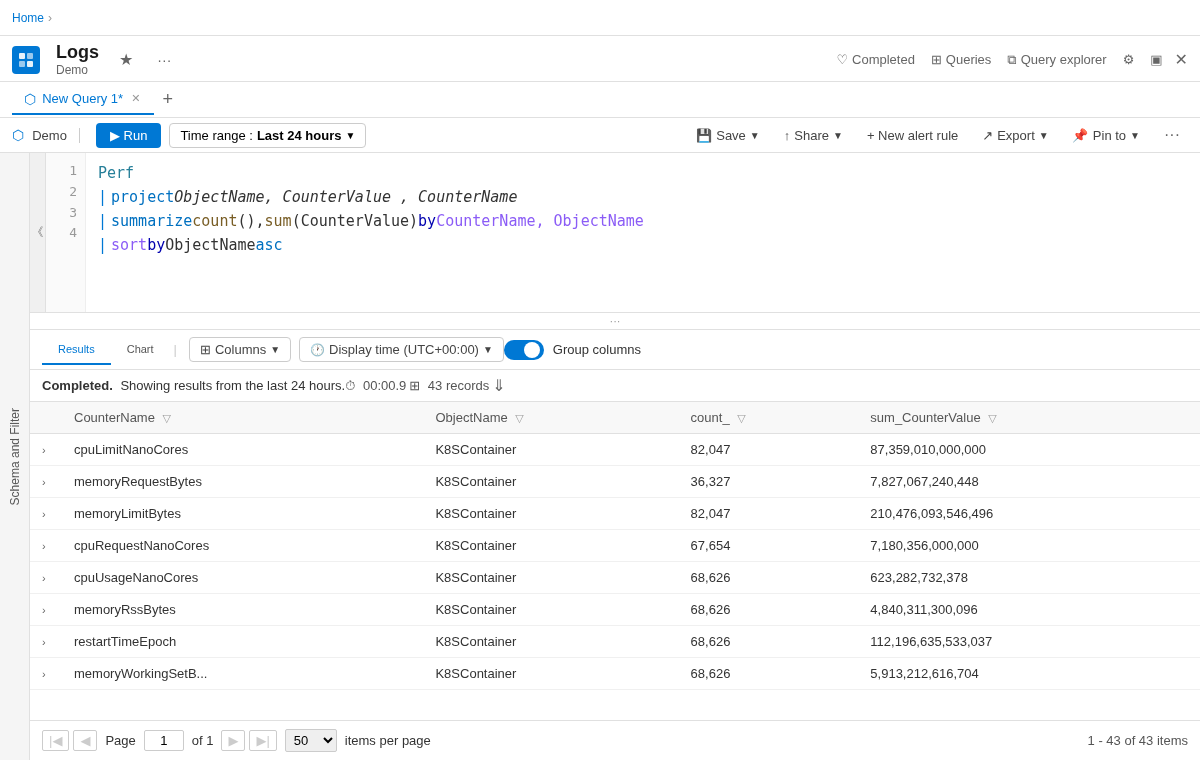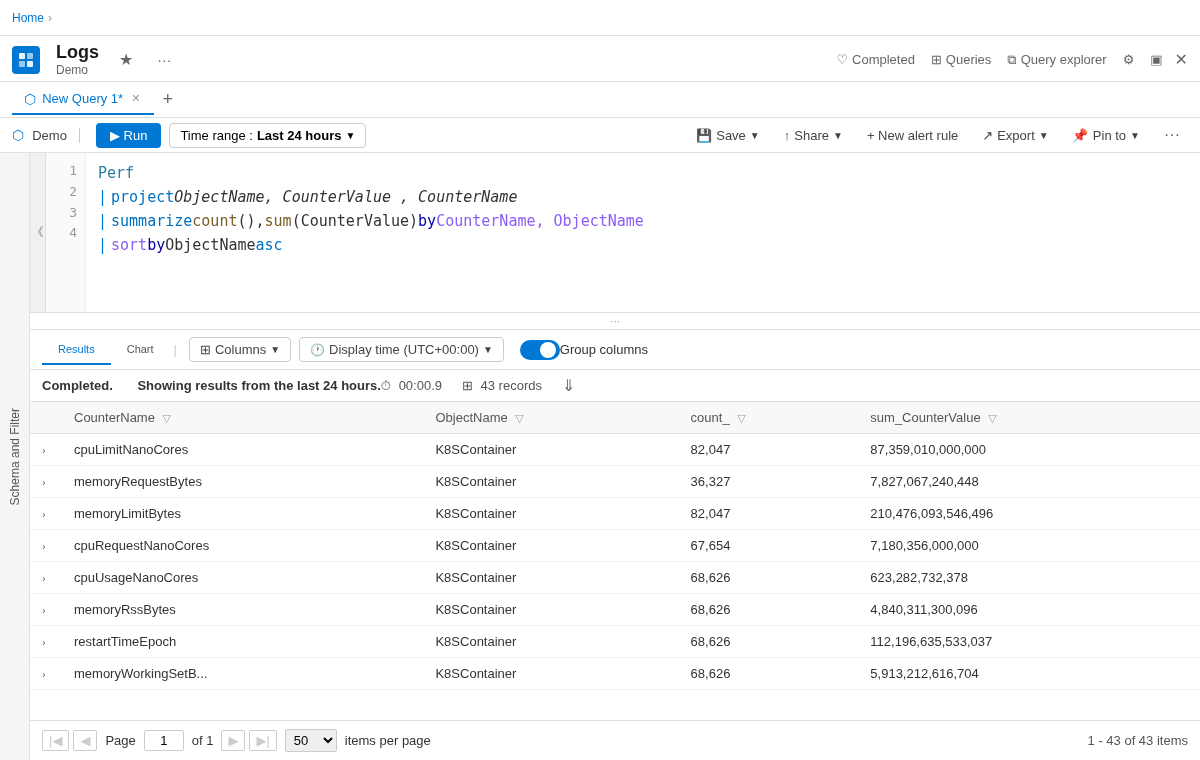--- a/index.html
+++ b/index.html
@@ -55,30 +55,30 @@
     
     .results-area { flex: 1; display: flex; flex-direction: column; overflow: hidden; }
 
     
     .result-tabs { display: flex; align-items: center; padding: 0 12px; border-bottom: 1px solid #e0e0e0; gap: 0; min-height: 40px; }
     .result-tab { padding: 8px 16px; cursor: pointer; font-size: 11px; color: #555; border-bottom: 2px solid transparent; }
     .result-tab.active { border-bottom: 2px solid #0078d4; color: #0078d4; font-weight: 500; }
     .result-tab-actions { display: flex; align-items: center; gap: 8px; margin-left: 8px; }
     .columns-btn { display: flex; align-items: center; gap: 4px; padding: 4px 10px; border: 1px solid #ccc; border-radius: 4px; cursor: pointer; background: #fff; font-size: 13px; color: #444; }
     .display-time-btn { display: flex; align-items: center; gap: 4px; padding: 4px 10px; border: 1px solid #ccc; border-radius: 4px; cursor: pointer; background: #fff; font-size: 13px; color: #444; }
-    .toggle-group { display: flex; align-items: center; gap: 0; margin-left: 16px; }
+    .toggle-group { display: flex; align-items: center; gap: 9px; }
     .toggle { position: relative; width: 40px; height: 20px; }
     .toggle input { opacity: 0; width: 0; height: 0; }
     .slider { position: absolute; cursor: pointer; top: 0; left: 0; right: 0; bottom: 0; background-color: #0078d4; border-radius: 10px; }
     .slider:before { position: absolute; content: ""; height: 16px; width: 16px; left: 20px; bottom: 2px; background-color: white; border-radius: 50%; }
 
     
     .status-bar { display: flex; align-items: center; padding: 6px 12px; border-bottom: 1px solid #e0e0e0; font-size: 13px; }
     .status-completed { font-weight: 600; }
-    .status-meta { display: flex; align-items: center; gap: 20px; color: #555; }
+    .status-meta { display: flex; align-items: center; gap: 3px; color: #555; }
     .expand-all-btn { color: #666; cursor: pointer; background: none; border: none; font-size: 16px; }
 
     
     .table-container { flex: 1; overflow: auto; }
     table { width: 100%; border-collapse: collapse; font-size: 13px; }
     thead th { background: #f8f8f8; border-bottom: 1px solid #e0e0e0; padding: 8px 12px; text-align: left; font-weight: 500; color: #555; white-space: nowrap; position: sticky; top: 0; z-index: 1; }
     thead th .filter-icon { color: #999; font-size: 11px; margin-left: 4px; cursor: pointer; }
     tbody tr { border-bottom: 1px solid #f0f0f0; }
     tbody td { padding: 8px 12px; color: #333; }
     .expand-icon { color: #666; cursor: pointer; font-size: 11px; }
@@ -268,21 +268,21 @@
             <input type="checkbox" checked="" style="">
             <span class="slider"></span>
           </label>
           <span>Group columns</span>
         </div>
       </div>
 
       <div class="status-bar">
         <span>
           <span class="status-completed">Completed.</span>
-          <span style="margin-left:21px;font-weight:bold;">Showing results from the last 24 hours.</span>
+          <span style="margin-left:4px;">Showing results from the last 24 hours.</span>
         </span>
         <div class="status-meta">
           <span>
             <span>⏱</span>
             <span style="margin-left:4px;">00:00.9</span>
           </span>
           <span>
             <span>⊞</span>
             <span style="margin-left:4px; font-weight:500;">43 records</span>
           </span>

